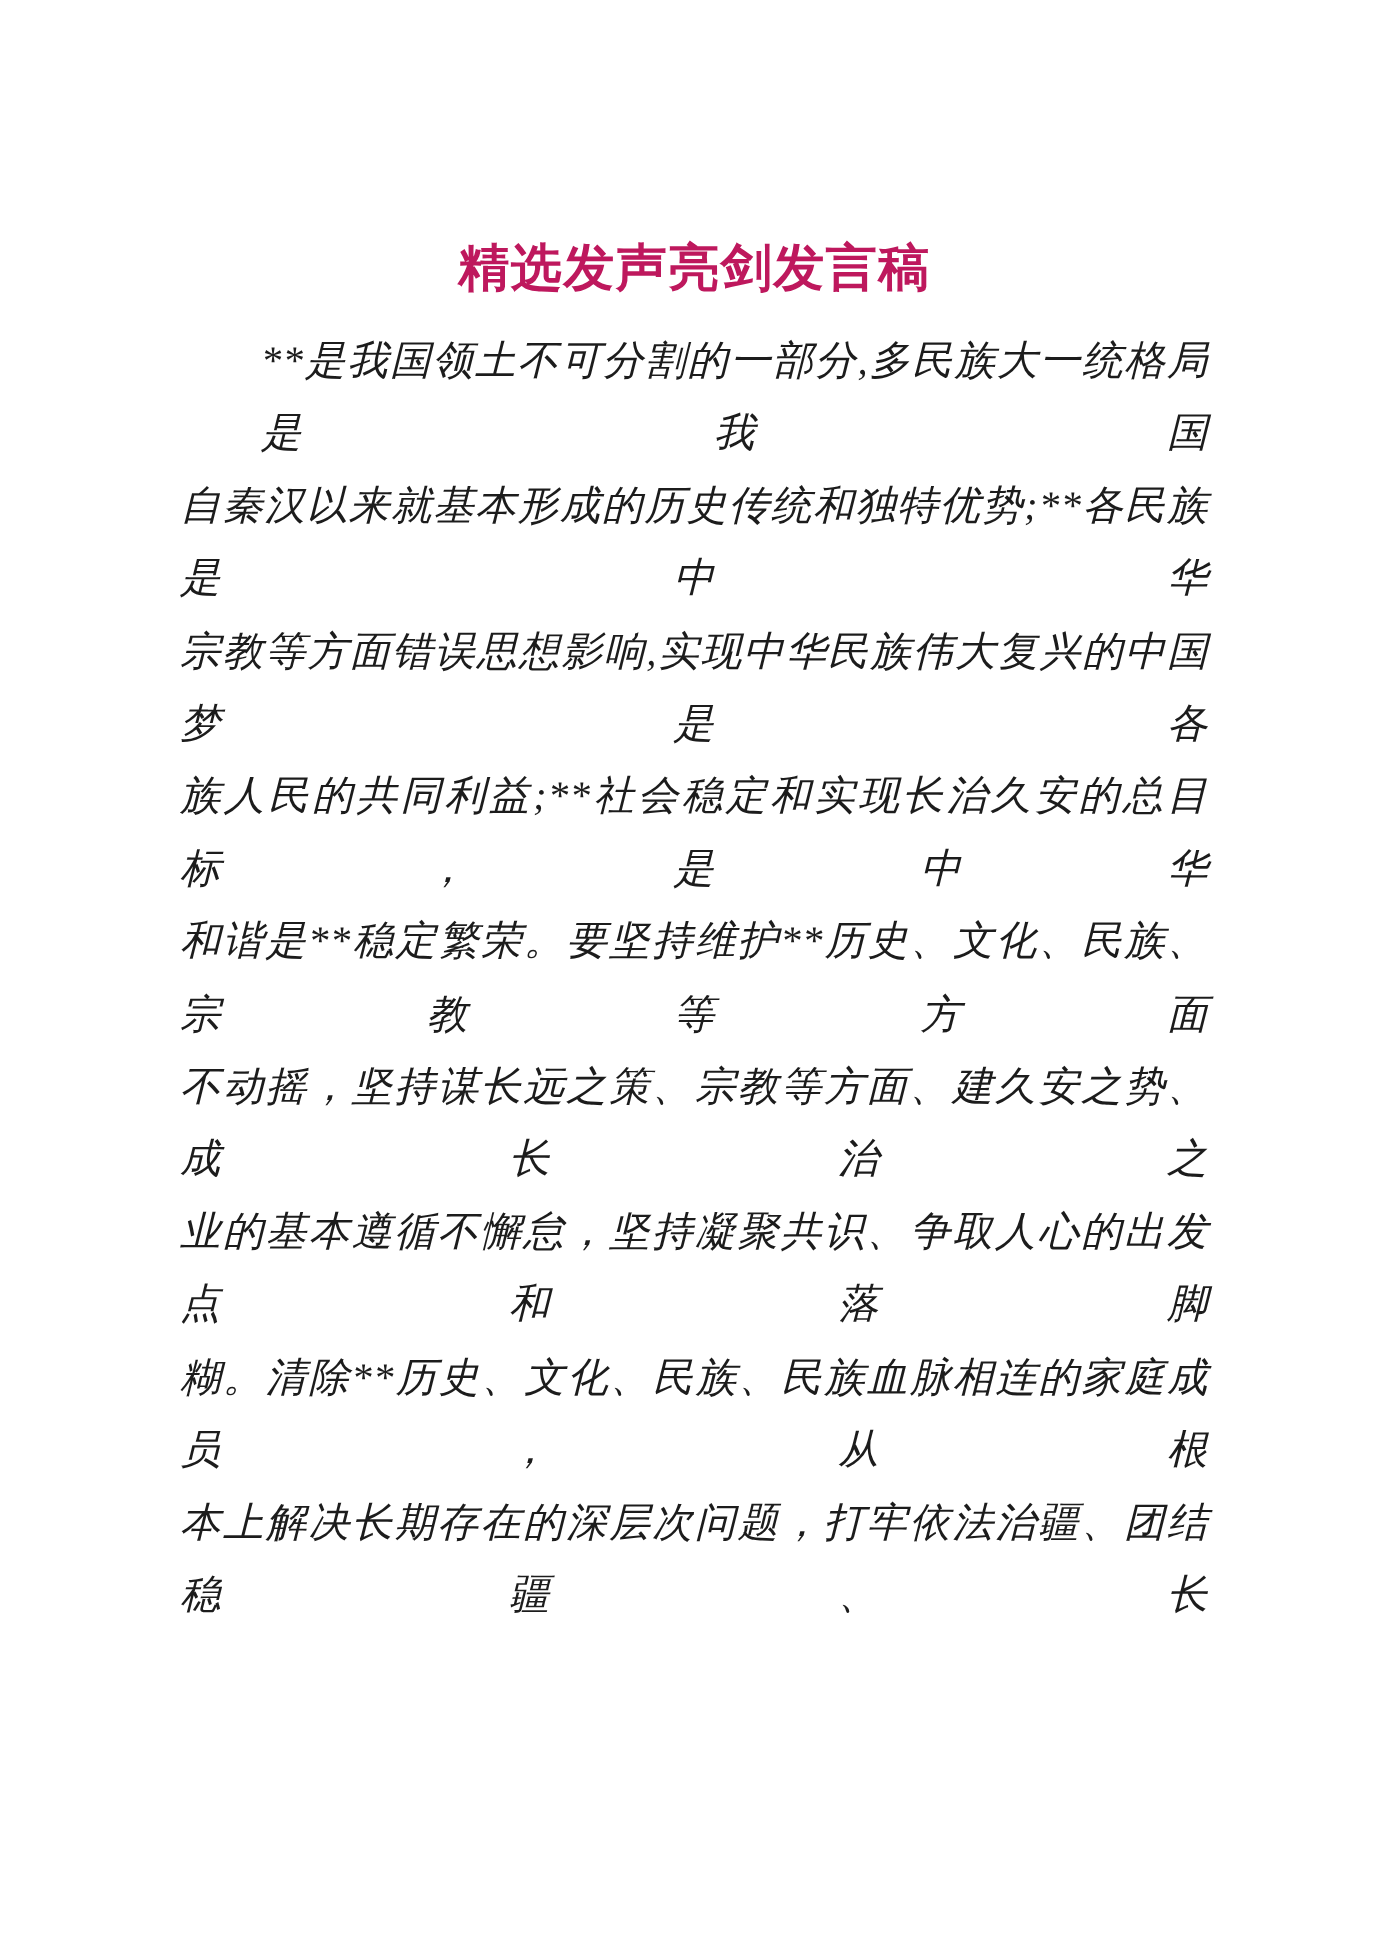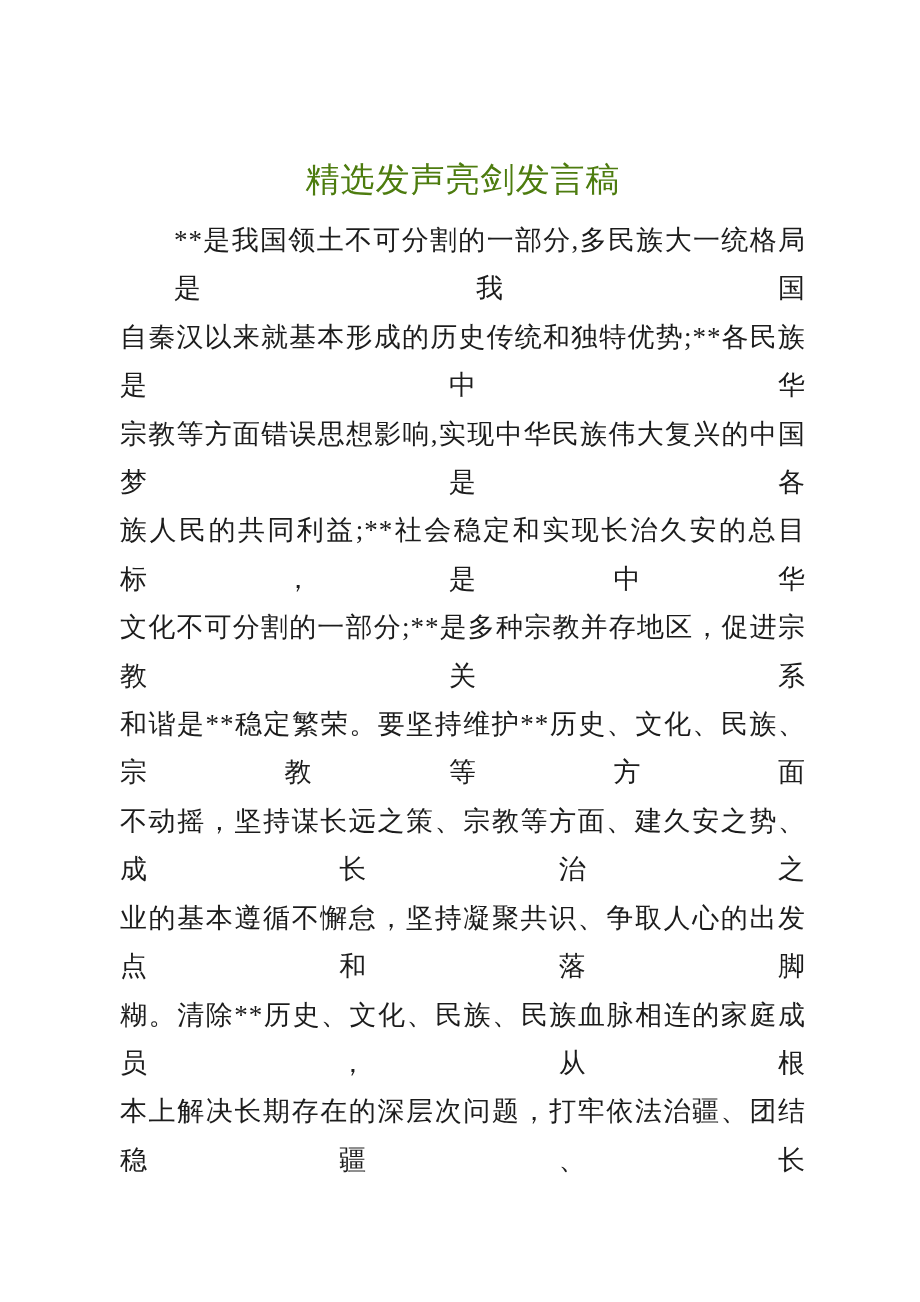--- a/index.html
+++ b/index.html
@@ -15,37 +15,38 @@
     overflow: hidden;
     font-family: "Liberation Serif", "DejaVu Serif", serif;
     color: #1c1c1c;
     box-sizing: border-box;
     padding: 158px 114px 0 120px;
   }
   .title {
     margin: 0;
     font-size: 34px;
     line-height: 44px;
-    font-weight: normal;
+    font-weight: bold;
     text-align: center;
     letter-spacing: 1px;
-    color: #4d7c0f;
+    color: #be185d;
   }
   .body-text {
     margin-top: 14px;
     width: 686px;
     font-size: 27px;
     line-height: 48.4px;
     letter-spacing: 1px;
   }
   .line {
     width: 100%;
     white-space: nowrap;
     text-align: left;
     box-sizing: border-box;
+    font-style: italic;
   }
   .line.fill {
     white-space: normal;
     text-align: justify;
     text-align-last: justify;
   }
   .line.indent {
     padding-left: 54px;
   }
 </style>
@@ -54,21 +55,20 @@
 
 <div class="page">
   <h1 class="title">精选发声亮剑发言稿</h1>
 
   <div class="body-text">
 
     <div class="line fill indent">**是我国领土不可分割的一部分,多民族大一统格局是我国</div>
     <div class="line fill">自秦汉以来就基本形成的历史传统和独特优势;**各民族是中华</div>
     <div class="line fill">宗教等方面错误思想影响,实现中华民族伟大复兴的中国梦是各</div>
     <div class="line fill">族人民的共同利益;**社会稳定和实现长治久安的总目标，是中华</div>
-    <div class="line fill">文化不可分割的一部分;**是多种宗教并存地区，促进宗教关系</div>
     <div class="line fill">和谐是**稳定繁荣。要坚持维护**历史、文化、民族、宗教等方面</div>
     <div class="line fill">不动摇，坚持谋长远之策、宗教等方面、建久安之势、成长治之</div>
     <div class="line fill">业的基本遵循不懈怠，坚持凝聚共识、争取人心的出发点和落脚</div>
     <div class="line fill">糊。清除**历史、文化、民族、民族血脉相连的家庭成员，从根</div>
     <div class="line fill">本上解决长期存在的深层次问题，打牢依法治疆、团结稳疆、长</div>
 
   </div>
 
 </div>
 

